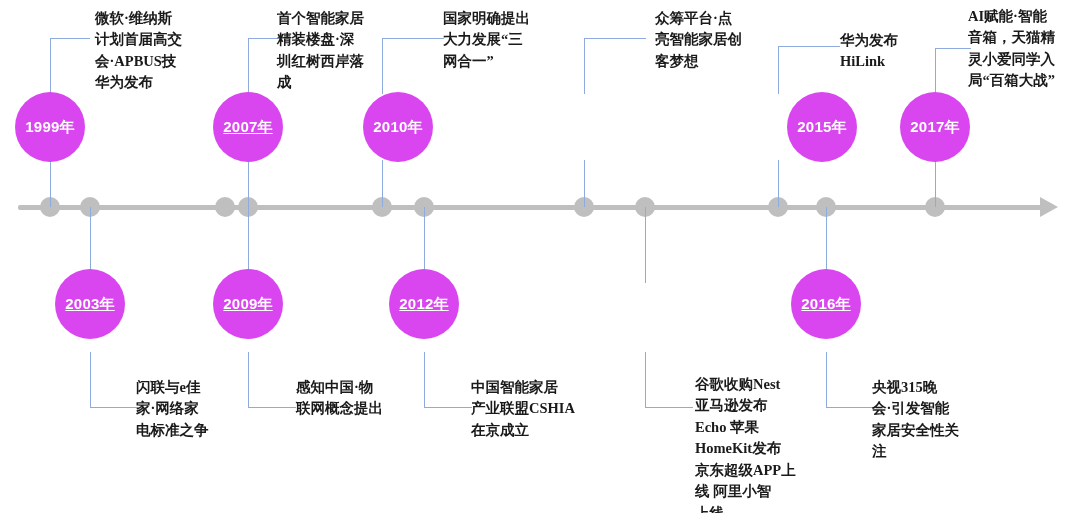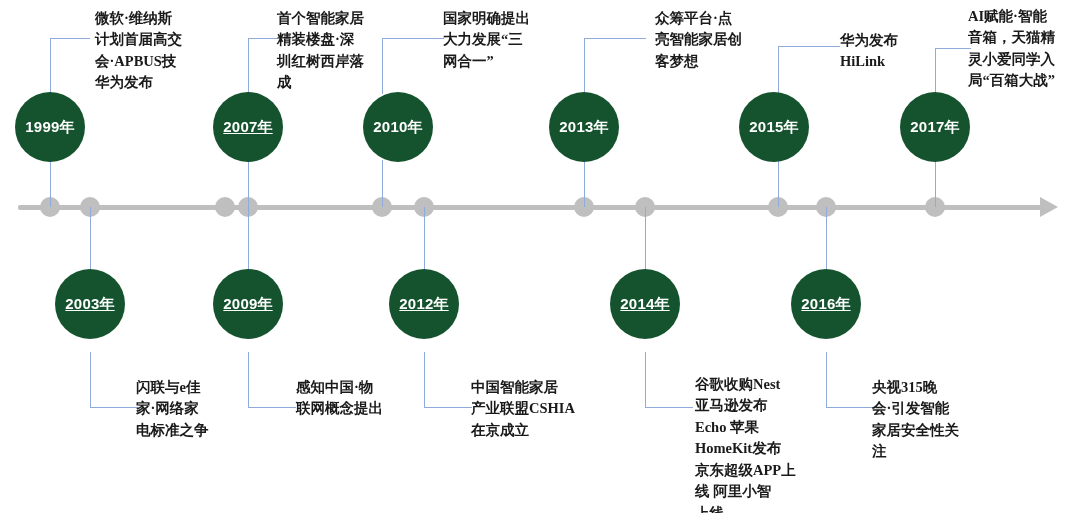--- a/index.html
+++ b/index.html
@@ -48,21 +48,21 @@
     top: 197px;
   }
 
   
   .bubble {
     position: absolute;
     width: 70px;
     height: 70px;
     margin-left: -35px;
     border-radius: 50%;
-    background: #14532d;
+    background: #d946ef;
     color: #ffffff;
     display: flex;
     align-items: center;
     justify-content: center;
     font-size: 15px;
     font-weight: bold;
     letter-spacing: .2px;
     z-index: 4;
     box-sizing: border-box;
   }
@@ -147,29 +147,28 @@
   <div class="elbow-v" style="left:382px; top:38px;  height:56px;"></div>
   <div class="elbow-h" style="left:382px; top:38px;  width:62px;"></div>
   <div class="bubble top" style="left:398px;">2010年</div>
   <div class="caption" style="left:443px; top:8px; width:140px;">国家明确提出
 大力发展“三
 网合一”</div>
 
   <div class="stem" style="left:584px; top:160px; height:47px;"></div>
   <div class="elbow-v" style="left:584px; top:38px;  height:56px;"></div>
   <div class="elbow-h" style="left:584px; top:38px;  width:62px;"></div>
-  <div class="bubble top" style="left:584px;">2013年</div>
   <div class="caption" style="left:655px; top:8px; width:140px;">众筹平台·点
 亮智能家居创
 客梦想</div>
 
   <div class="stem" style="left:778px; top:160px; height:47px;"></div>
   <div class="elbow-v" style="left:778px; top:46px;  height:48px;"></div>
   <div class="elbow-h" style="left:778px; top:46px;  width:62px;"></div>
-  <div class="bubble top" style="left:774px;">2015年</div>
+  <div class="bubble top" style="left:822px;">2015年</div>
   <div class="caption" style="left:840px; top:30px; width:140px;">华为发布
 HiLink</div>
 
   <div class="stem" style="left:935px; top:160px; height:47px;"></div>
   <div class="elbow-v" style="left:935px; top:48px;  height:46px;"></div>
   <div class="elbow-h" style="left:935px; top:48px;  width:36px;"></div>
   <div class="bubble top" style="left:935px;">2017年</div>
   <div class="caption" style="left:968px; top:6px; width:115px;">AI赋能·智能
 音箱，天猫精
 灵小爱同学入
@@ -194,21 +193,20 @@
   <div class="elbow-v" style="left:424px; top:352px; height:55px;"></div>
   <div class="elbow-h" style="left:424px; top:407px; width:48px;"></div>
   <div class="bubble bot" style="left:424px;">2012年</div>
   <div class="caption" style="left:471px; top:377px; width:150px;">中国智能家居
 产业联盟CSHIA
 在京成立</div>
 
   <div class="stem" style="left:645px; top:207px; height:76px;"></div>
   <div class="elbow-v" style="left:645px; top:352px; height:55px;"></div>
   <div class="elbow-h" style="left:645px; top:407px; width:48px;"></div>
-  <div class="bubble bot" style="left:645px;">2014年</div>
   <div class="caption" style="left:695px; top:374px; width:140px;">谷歌收购Nest
 亚马逊发布
 Echo  苹果
 HomeKit发布
 京东超级APP上
 线   阿里小智
 上线</div>
 
   <div class="stem" style="left:826px; top:207px; height:76px;"></div>
   <div class="elbow-v" style="left:826px; top:352px; height:55px;"></div>

